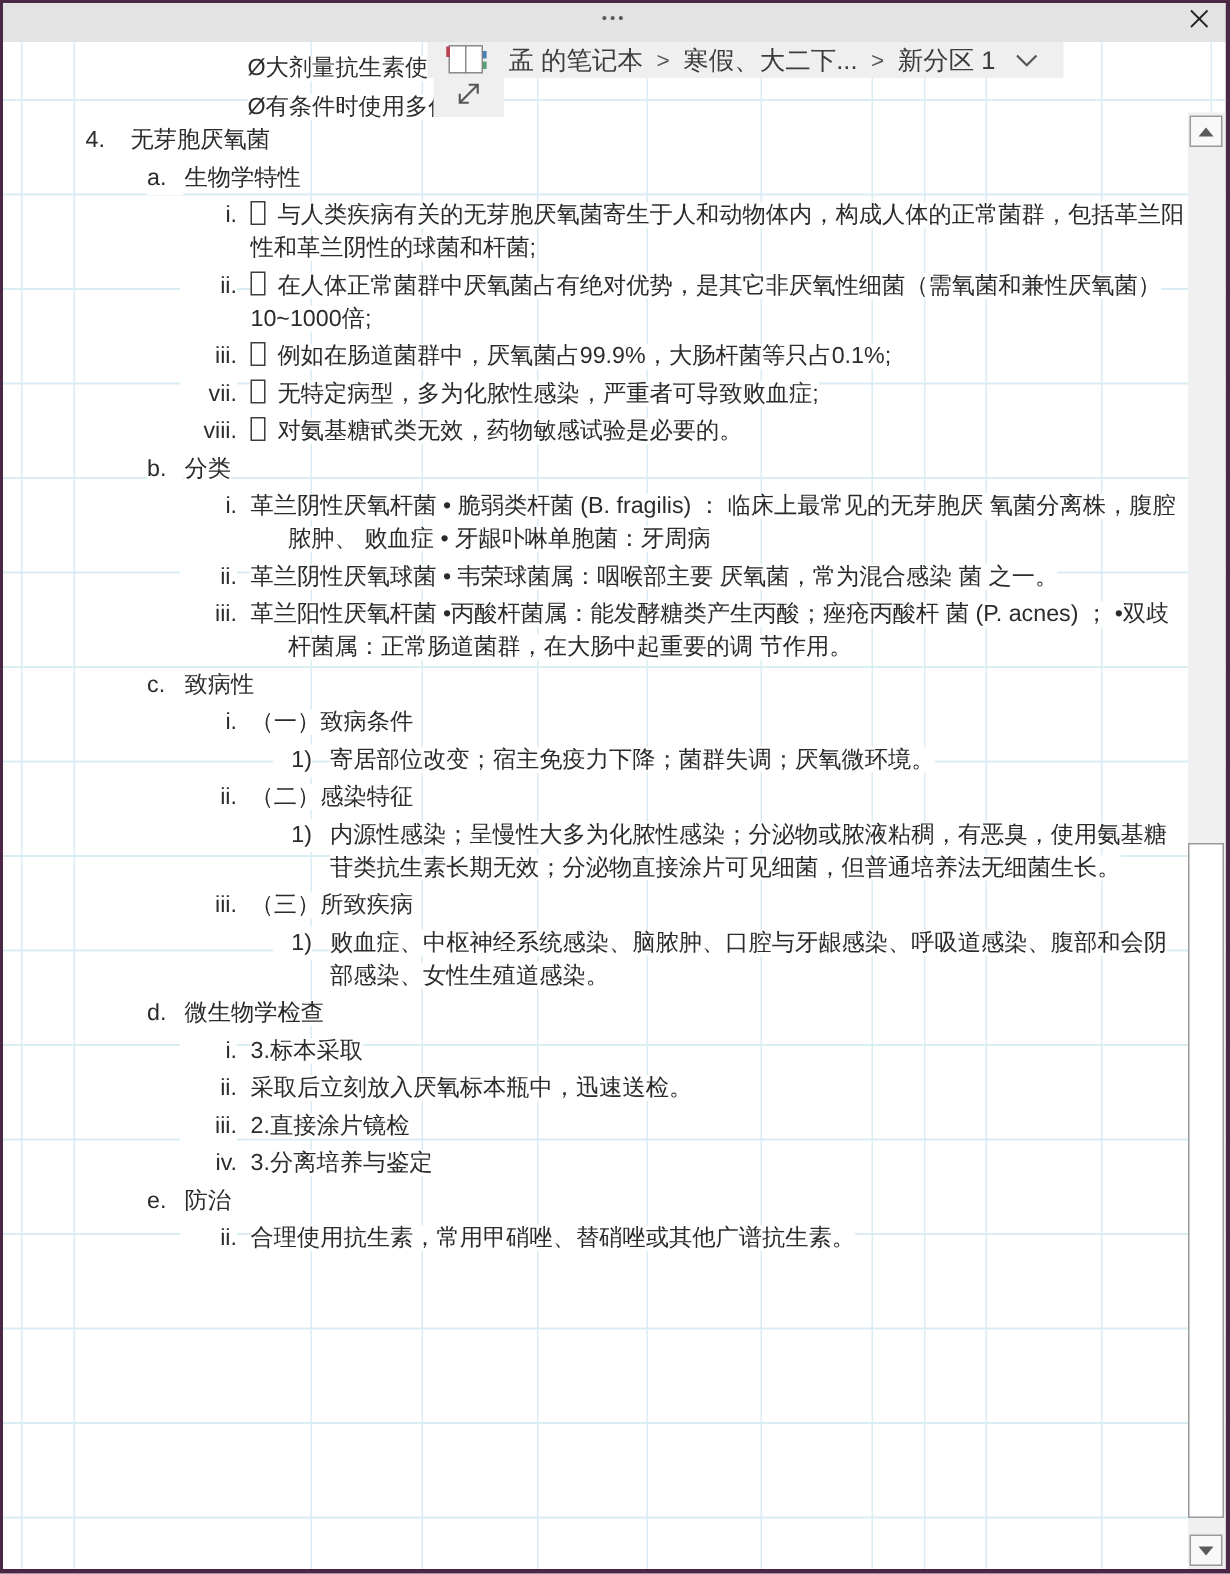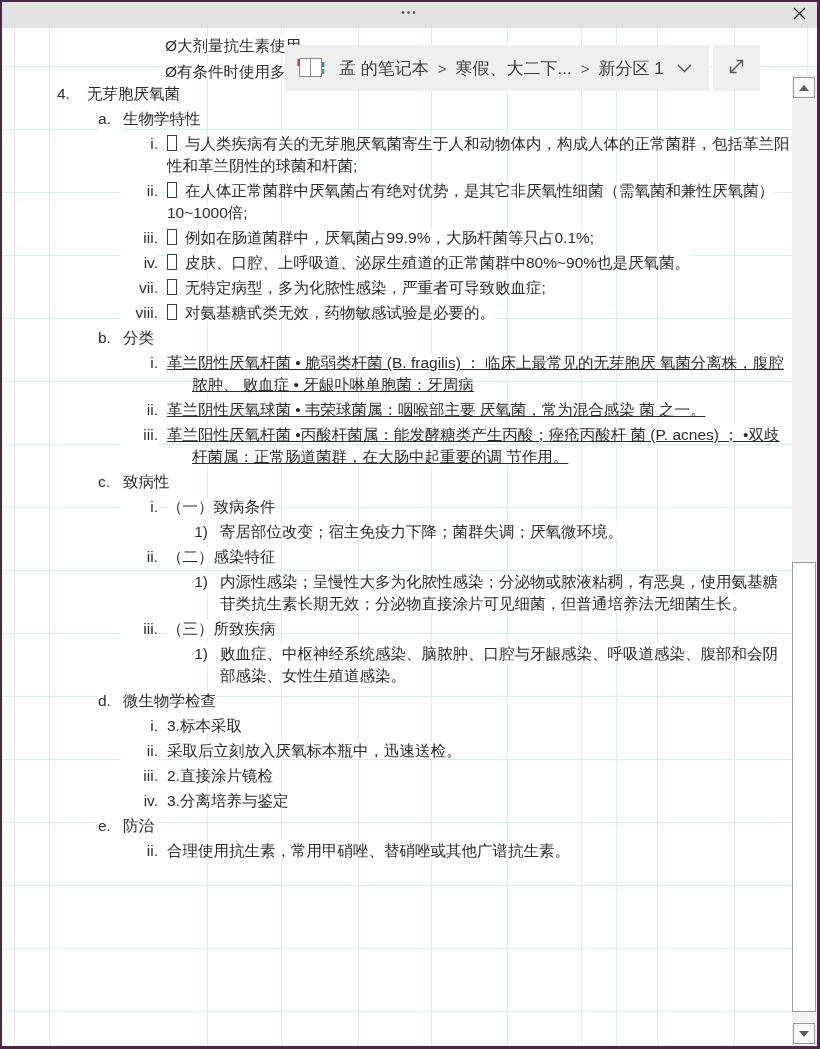--- a/index.html
+++ b/index.html
@@ -35,26 +35,26 @@
   
   .outline{position:absolute;top:55px;left:0;right:24px;z-index:1;font-size:15.5px;
     line-height:22px;color:#2b2b2b;}
   .row{position:relative;margin-bottom:3px;}
   .row .m{position:absolute;top:0;background:#fff;white-space:nowrap;}
   .r4{padding-left:85px;}  .r4 .m{left:55px;width:24px;text-align:left;}
   .rL{padding-left:121px;} .rL .m{left:96px;width:24px;text-align:left;}
   .rR{padding-left:165px;} .rR .m{left:118px;width:38px;text-align:right;}
   .rN{padding-left:218px;} .rN .m{left:180px;width:26px;text-align:right;}
   .t{display:block;}
-  .t.hang{padding-left:25px;text-indent:-25px;text-decoration:underline;}
+  .t.hang{padding-left:25px;text-indent:-25px;}
   .bg{background:#fff;box-decoration-break:clone;-webkit-box-decoration-break:clone;}
   .tofu{display:inline-block;width:8px;height:14px;border:1.5px solid #3d3d3d;
     margin-right:8px;vertical-align:-2px;background:#fff;}
   
-  .crumbwrap{position:absolute;left:283px;top:43px;height:46px;display:flex;z-index:6;}
+  .crumbwrap{position:absolute;left:283px;top:26px;height:46px;display:flex;z-index:6;flex-direction:column;}
   .crumb{background:#efefef;display:flex;align-items:center;padding:0 16px 0 12px;
     font-size:17px;color:#3c3c3c;white-space:nowrap;}
   .crumb .sep{margin:0 9px;color:#555;font-size:15px;}
   .crumb .chev{margin-left:12px;display:flex;align-items:center;}
   .bookicon{margin-right:14px;display:flex;align-items:center;}
   .expandbtn{background:#efefef;width:47px;margin-left:4px;display:flex;
     align-items:center;justify-content:center;}
   
   .sb{position:absolute;top:47px;right:0;bottom:0;width:25px;background:#f1f0f1;z-index:5;}
   .sb-btn{position:absolute;left:1px;width:22px;height:21px;background:#f8f8f8;
@@ -107,21 +107,20 @@
         <div class="row rR">
           <span class="m">ii.</span>
           <span class="t"><span class="bg"><span class="tofu"></span>在人体正常菌群中厌氧菌占有绝对优势，是其它非厌氧性细菌（需氧菌和兼性厌氧菌）10~1000倍;</span></span>
         </div>
         <div class="row rR">
           <span class="m">iii.</span>
           <span class="t"><span class="bg"><span class="tofu"></span>例如在肠道菌群中，厌氧菌占99.9%，大肠杆菌等只占0.1%;</span></span>
         </div>
         <div class="row rR">
           <span class="m">iv.</span>
-          <span class="t"><span class="bg"><span class="tofu"></span>皮肤、口腔、上呼吸道、泌尿生殖道的正常菌群中80%~90%也是厌氧菌。</span></span>
         </div>
         <div class="row rR">
           <span class="m">v.</span>
         </div>
         <div class="row rR">
           <span class="m">vi.</span>
         </div>
         <div class="row rR">
           <span class="m">vii.</span>
           <span class="t"><span class="bg"><span class="tofu"></span>无特定病型，多为化脓性感染，严重者可导致败血症;</span></span>

